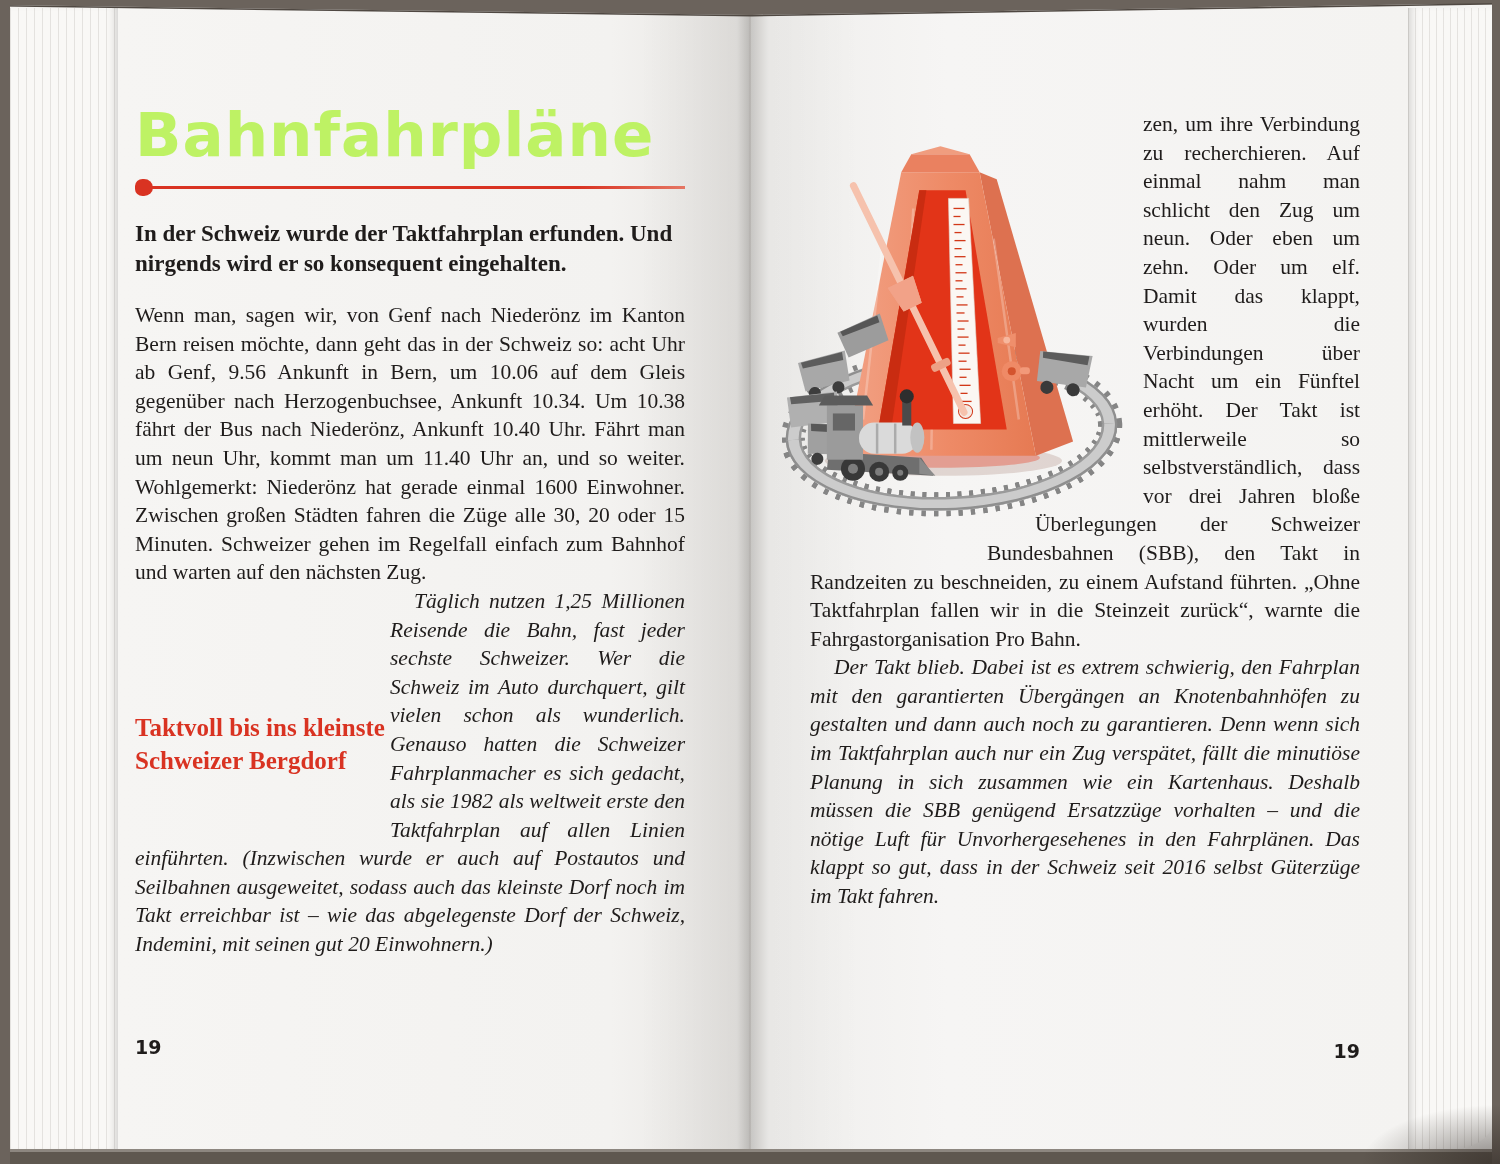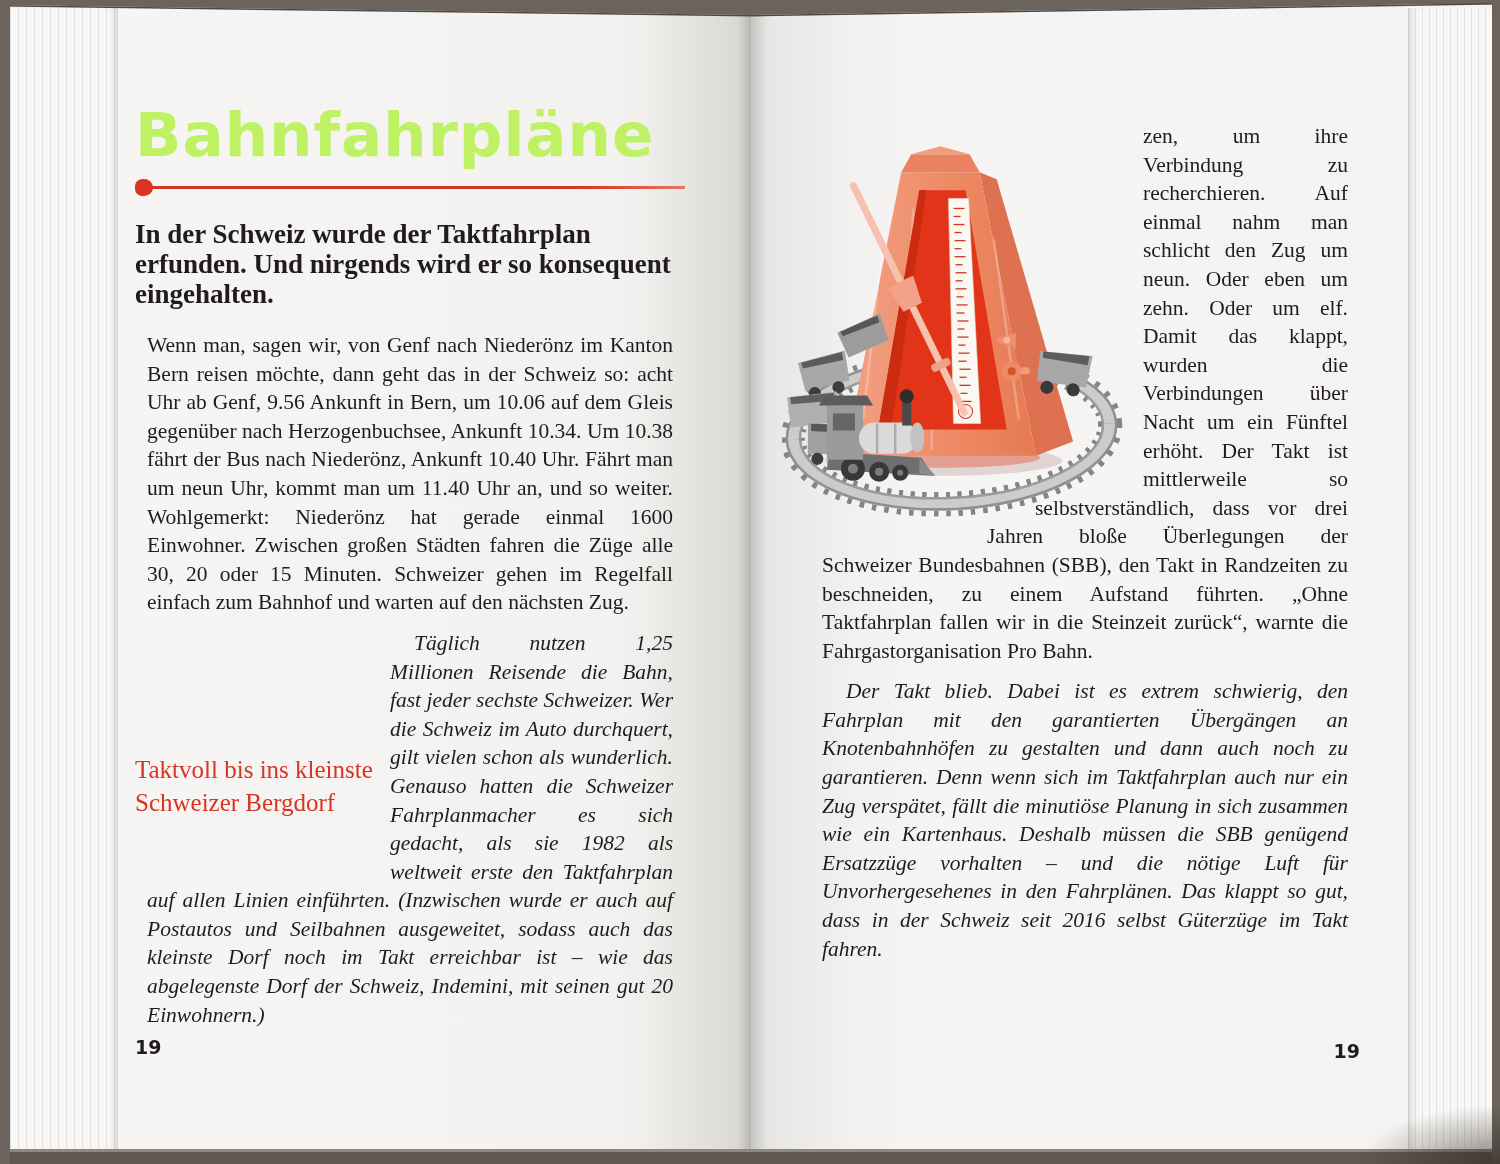--- a/index.html
+++ b/index.html
@@ -49,29 +49,29 @@
   .content-right{left:810px;top:110px;}
 
   .title{
     font-family:"DejaVu Sans", sans-serif;
     font-weight:bold;font-size:61px;line-height:70px;letter-spacing:1px;
     color:#bef264;margin:0;}
   .rule{position:relative;height:3px;margin-top:16px;margin-left:14px;
     background:linear-gradient(to right,#d93322 80%,#e57663);}
   .rule::before{content:"";position:absolute;left:-14px;top:-7px;width:18px;height:17px;
     background:#d93322;border-radius:50% 60% 60% 50%;}
-  .lede{font-weight:bold;font-size:27px;line-height:30px;margin:30px 0 0 0;}
-
-  .body-text{font-size:21.5px;line-height:28.6px;text-align:justify;margin:12px;
+  .lede{font-weight:bold;font-size:23px;line-height:30px;margin:30px 0 0 0;}
+
+  .body-text{font-size:21.5px;line-height:28.6px;text-align:justify;margin:0;
     hyphens:auto;-webkit-hyphens:auto;}
   .mt-body{margin-top:22px;}
   .indent{text-indent:24px;font-style:italic;}
 
   .heading-float{float:left;width:255px;height:143px;margin-top:114px;padding-top:10px;box-sizing:border-box;}
-  .sidebar-heading{font-weight:normal;font-size:25px;line-height:33px;color:#d93322;margin:0;}
+  .sidebar-heading{font-weight:bold;font-size:25px;line-height:33px;color:#d93322;margin:0;}
 
   .img-spacer-a{float:left;width:333px;height:372px;}
   .img-spacer-b{float:left;clear:left;width:225px;height:29px;}
   .img-spacer-c{float:left;clear:left;width:177px;height:29px;}
 
   .pagenum{position:absolute;font-family:"DejaVu Sans", sans-serif;font-weight:bold;
     font-size:19px;color:#1f1c1b;}
   .pagenum-left{left:135px;top:1036px;}
   .pagenum-right{left:810px;top:1040px;width:550px;text-align:right;}
 

